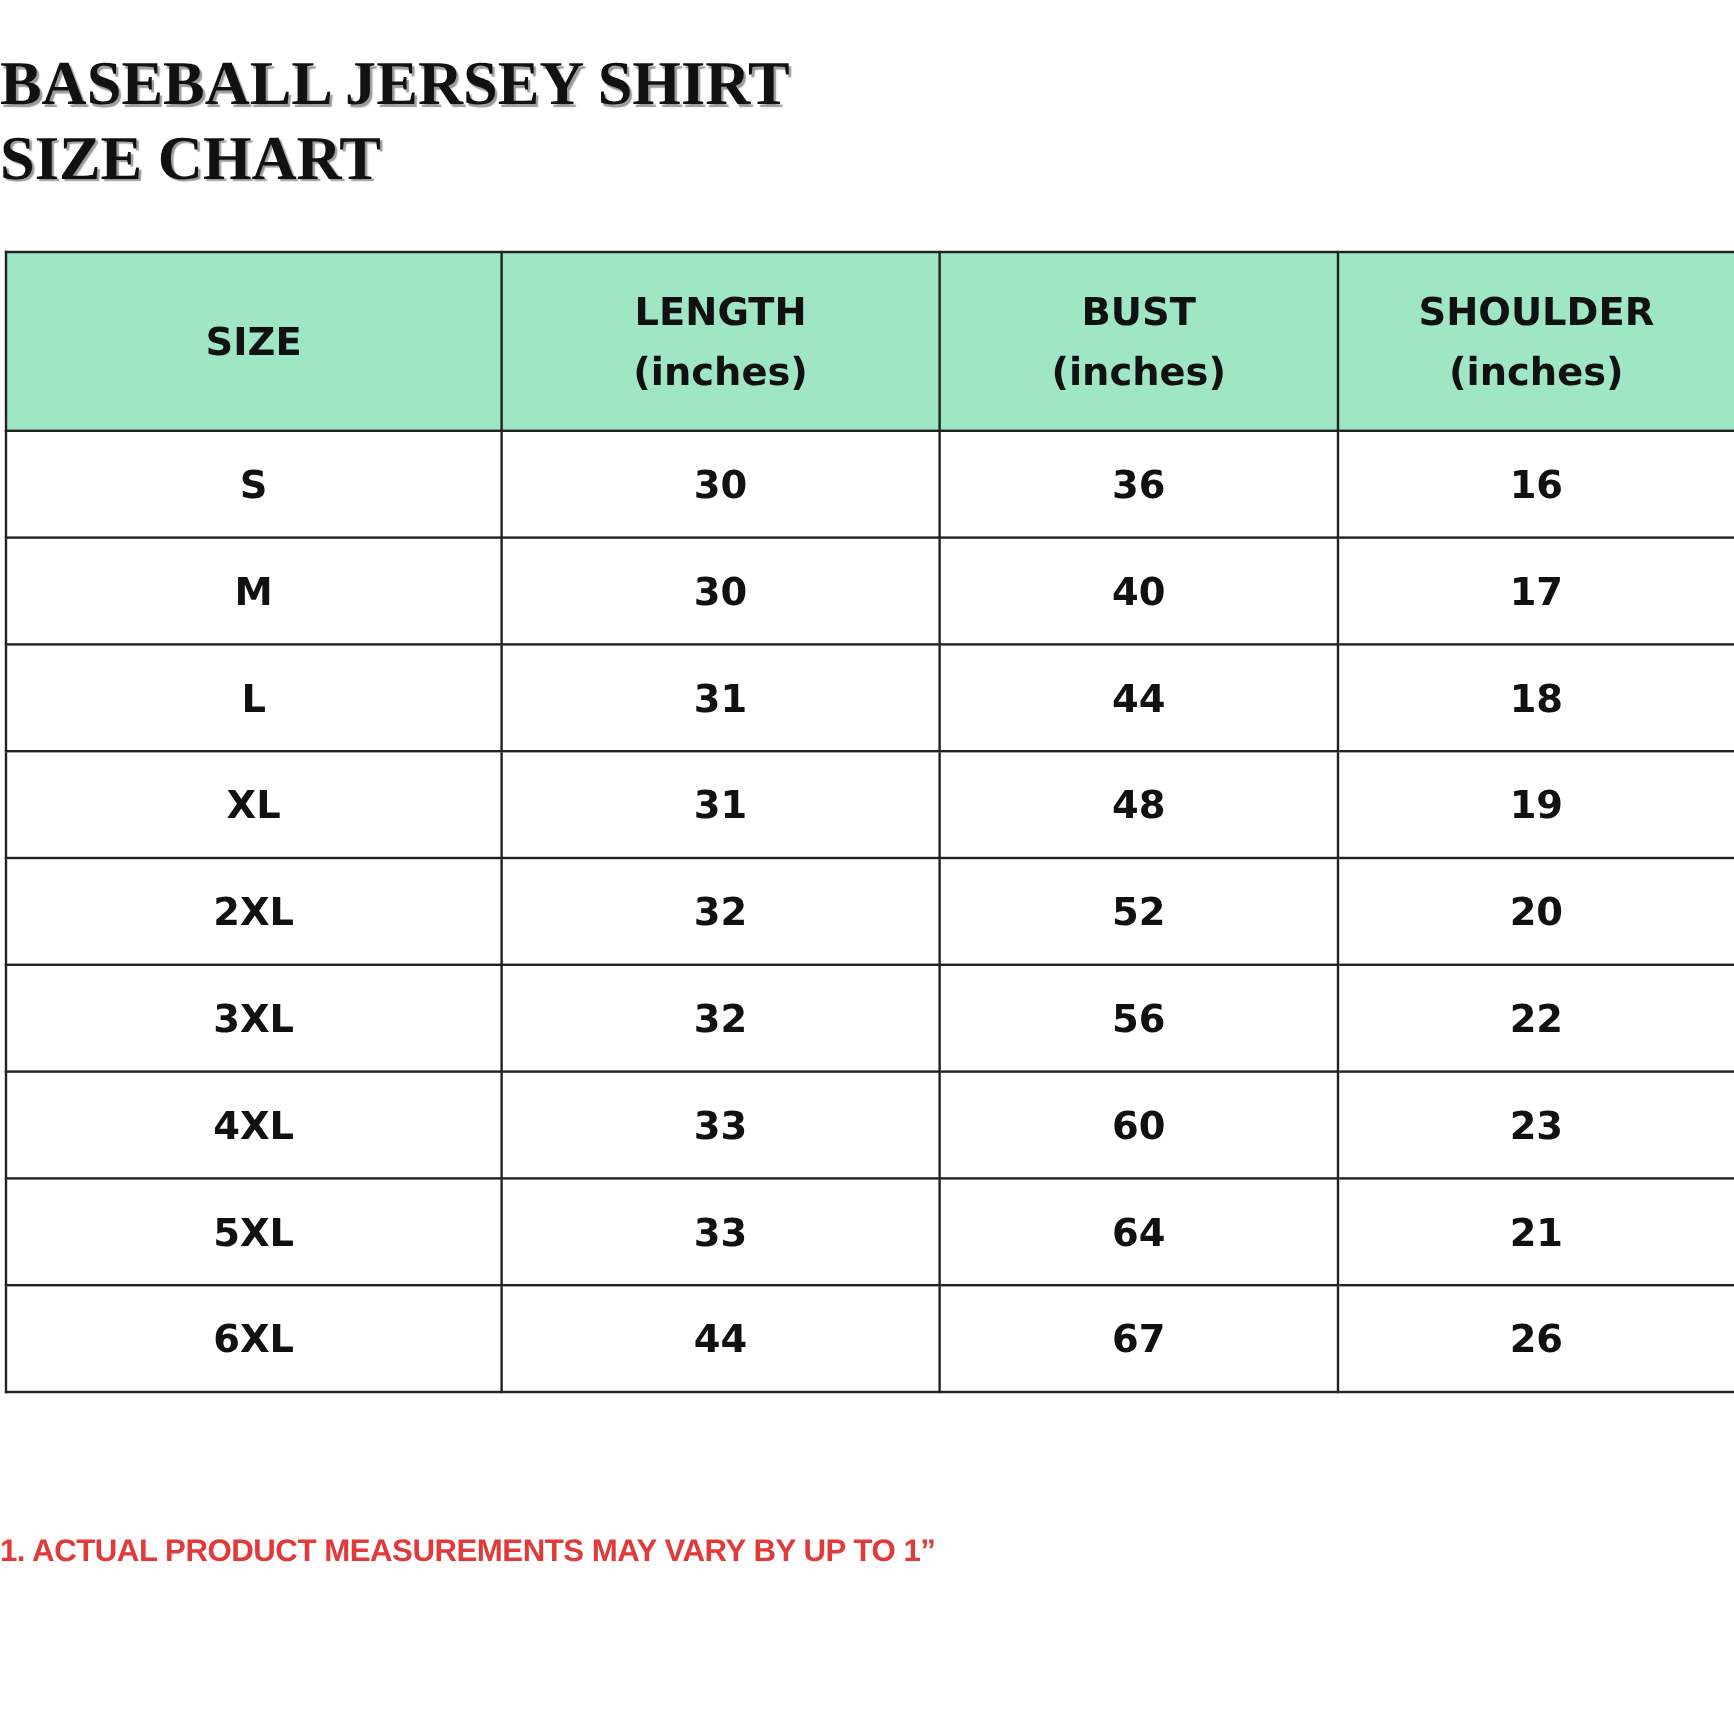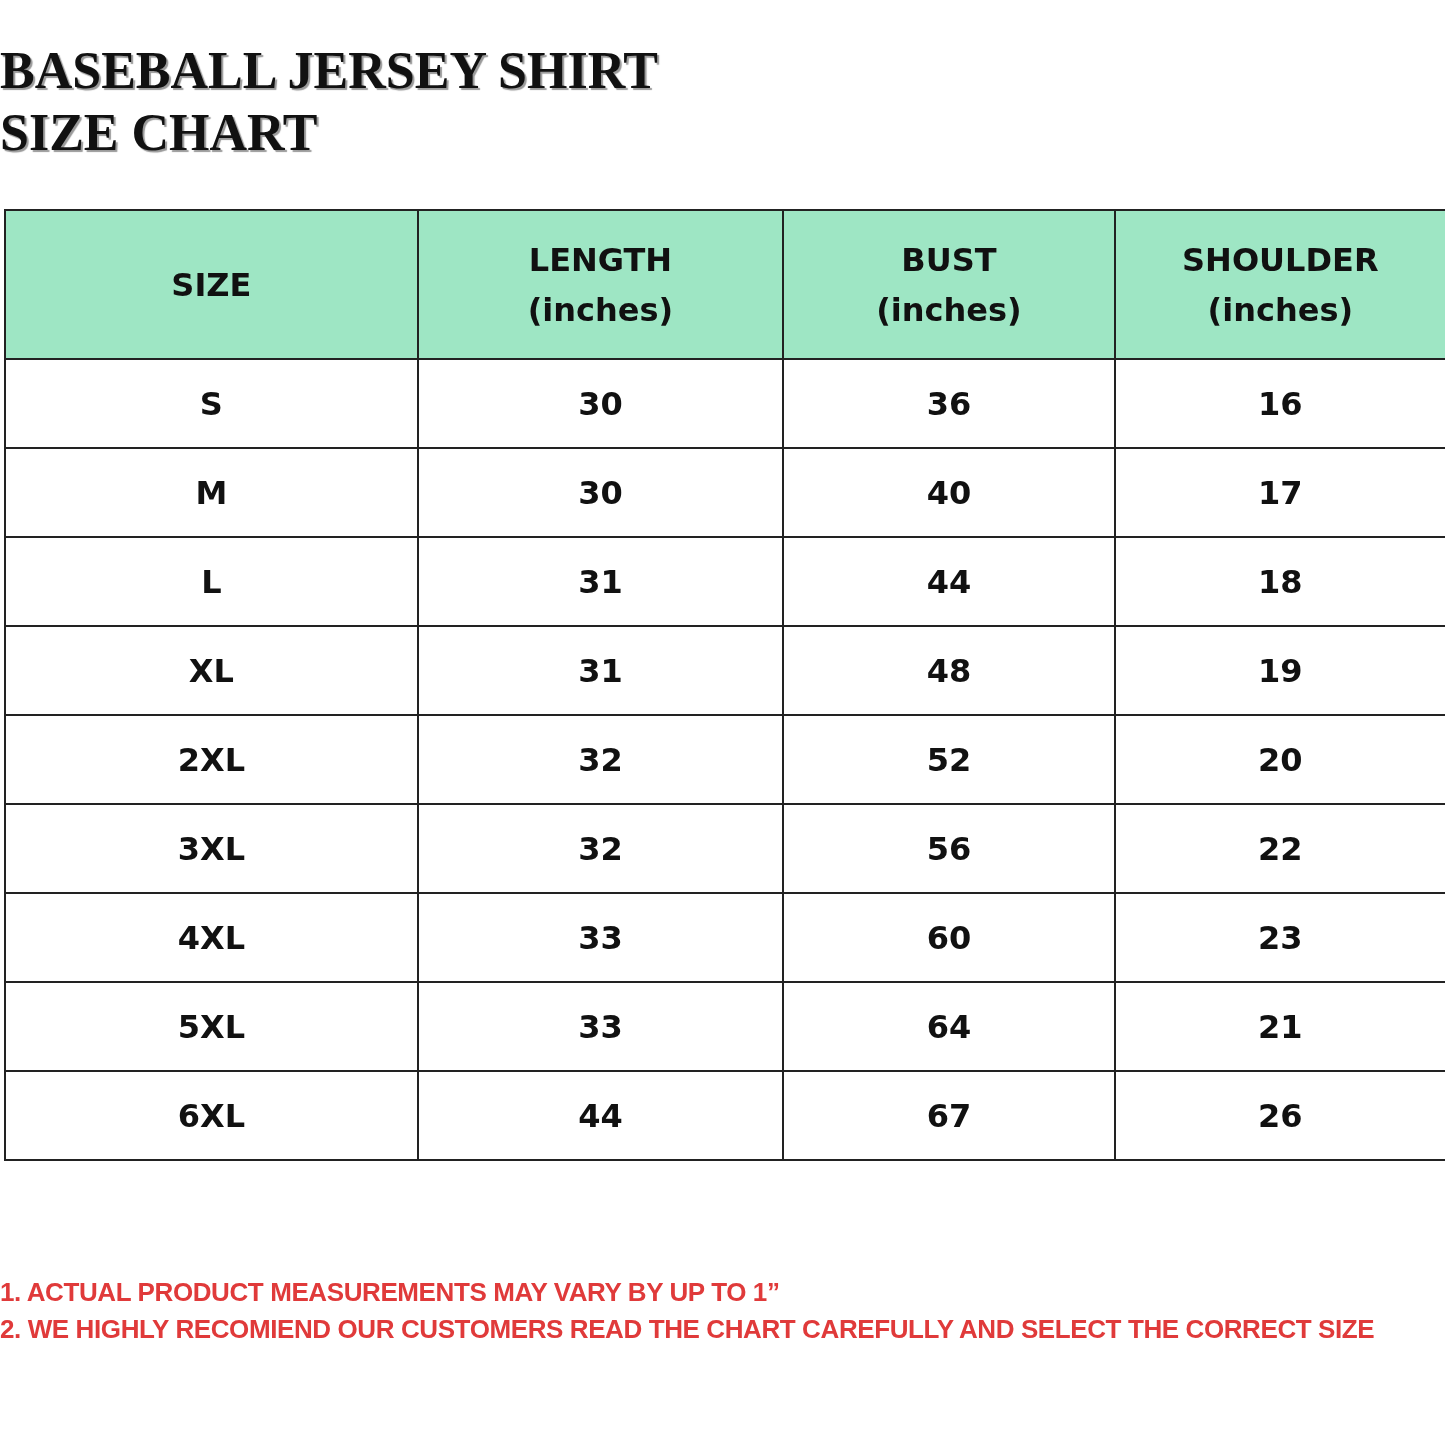--- a/index.html
+++ b/index.html
@@ -167,14 +167,13 @@
       <td>6XL</td>
       <td>44</td>
       <td>67</td>
       <td>26</td>
     </tr>
   </tbody>
 </table>
 
 <div class="notes">
   <span class="note-line">1. ACTUAL PRODUCT MEASUREMENTS MAY VARY BY UP TO 1”</span>
-  <span class="note-line">2. WE HIGHLY RECOMIEND OUR CUSTOMERS READ THE CHART CAREFULLY AND SELECT THE CORRECT SIZE</span>
 </div>
 
 </body></html>

